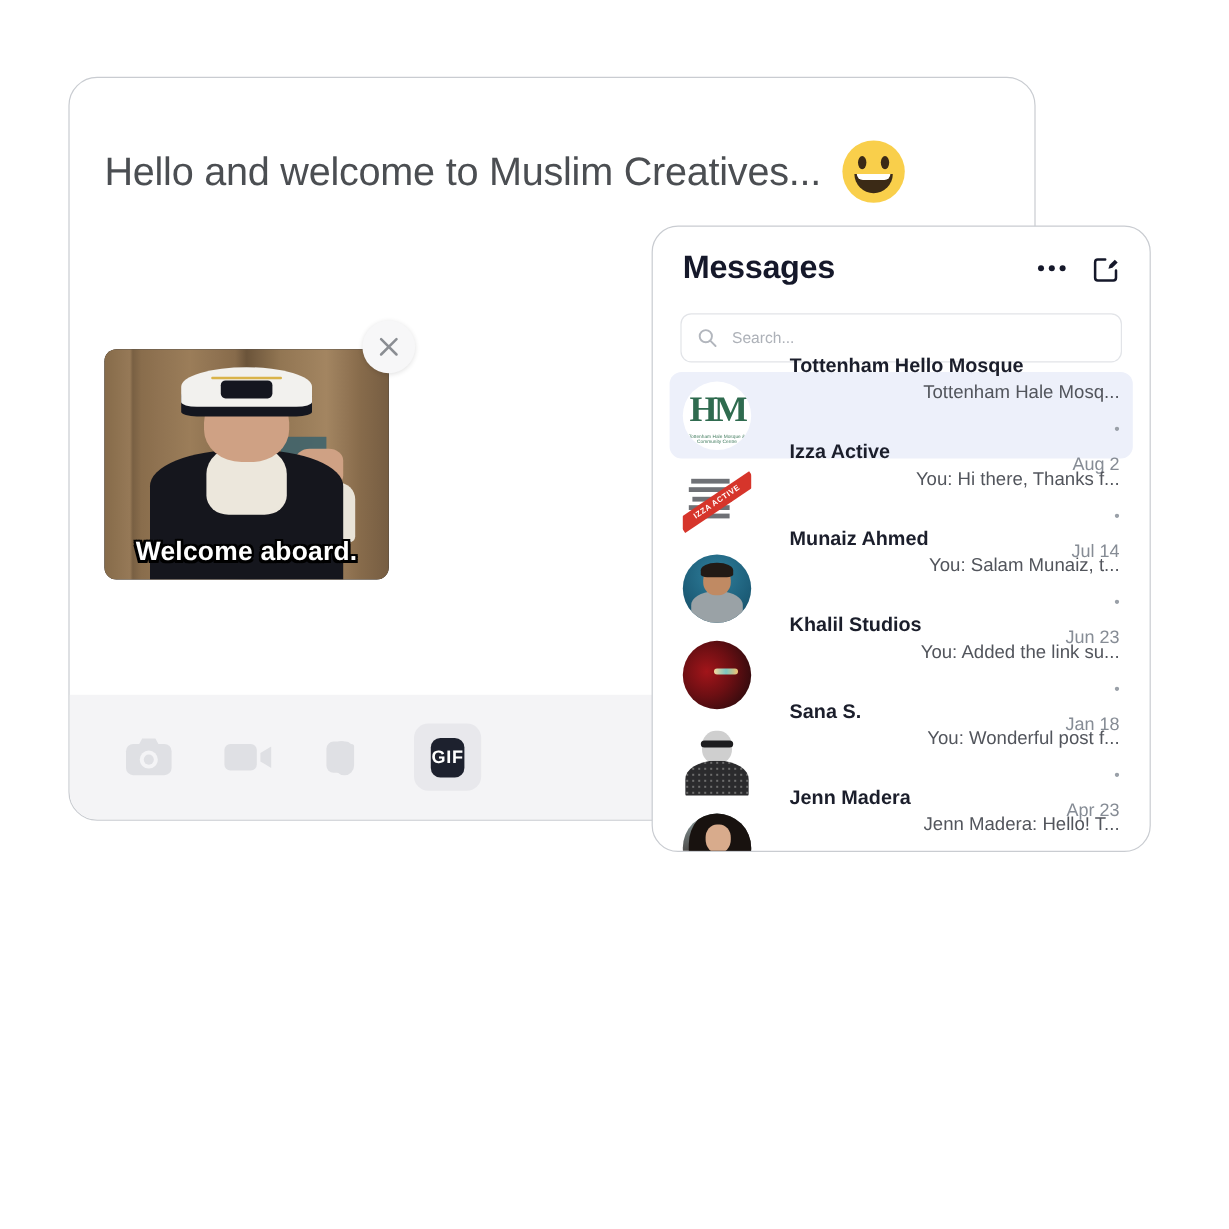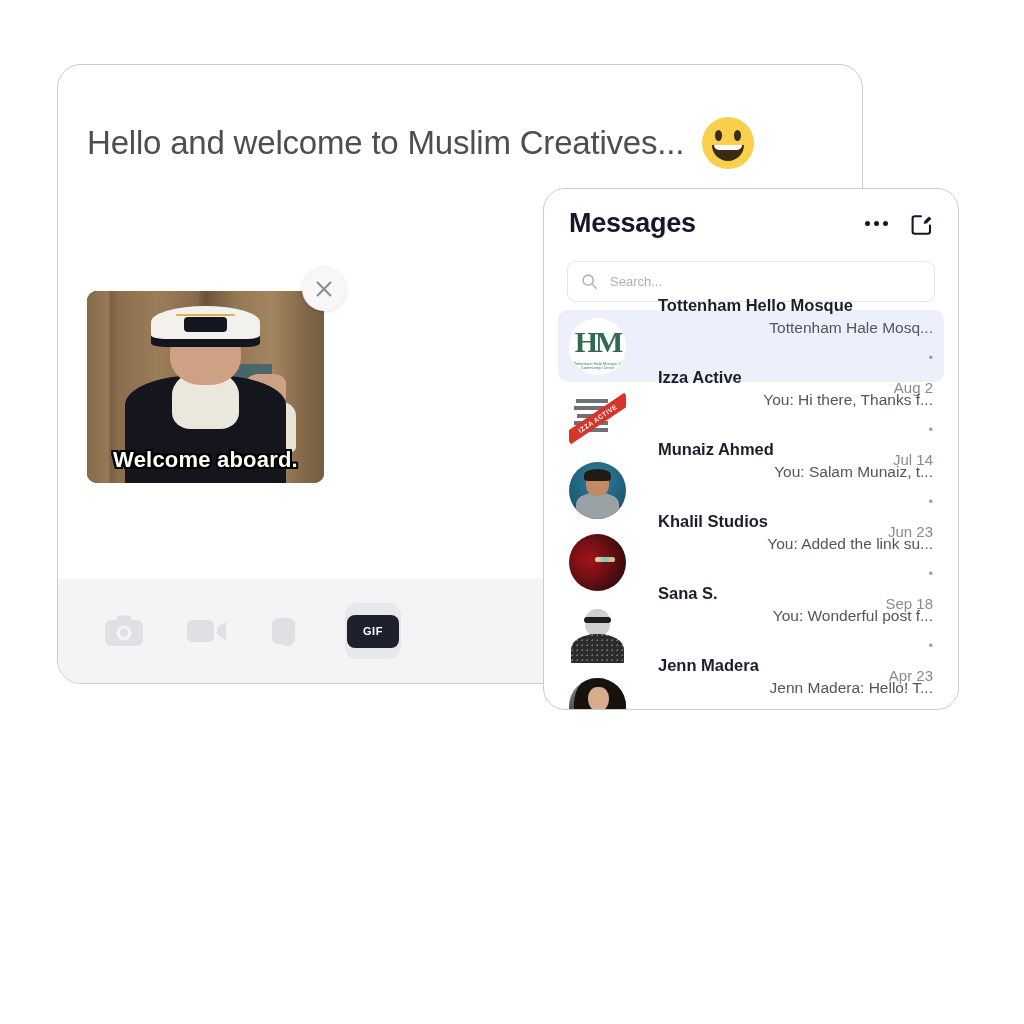--- a/index.html
+++ b/index.html
@@ -248,26 +248,26 @@
     align-items: center;
     justify-content: center;
     cursor: pointer;
     padding: 0;
     border-radius: 12px;
   }
   .tool-btn.active {
     background: #e8e8ec;
   }
   .gif-badge {
-    width: 52px;
+    width: 28px;
     height: 33px;
     border-radius: 8px;
     background: #1d212e;
     color: #ffffff;
-    font-size: 11px;
+    font-size: 15px;
     font-weight: bold;
     letter-spacing: 0.6px;
     display: flex;
     align-items: center;
     justify-content: center;
   }
 
   
   .messages-panel {
     position: absolute;
@@ -677,21 +677,21 @@
 
     <div class="convo-row">
       <div class="avatar av-khalil">
         <span class="spark"></span>
       </div>
       <div class="convo-text">
         <div class="convo-name">Khalil Studios</div>
         <div class="convo-sub">
           <span class="convo-preview">You: Added the link su...</span>
           <span class="convo-sep">•</span>
-          <span class="convo-date">Sep 18</span>
+          <span class="convo-date">Jan 18</span>
         </div>
       </div>
     </div>
 
     <div class="convo-row">
       <div class="avatar square av-sana">
         <span class="sface"></span>
         <span class="shades"></span>
         <span class="scarf"></span>
       </div>

